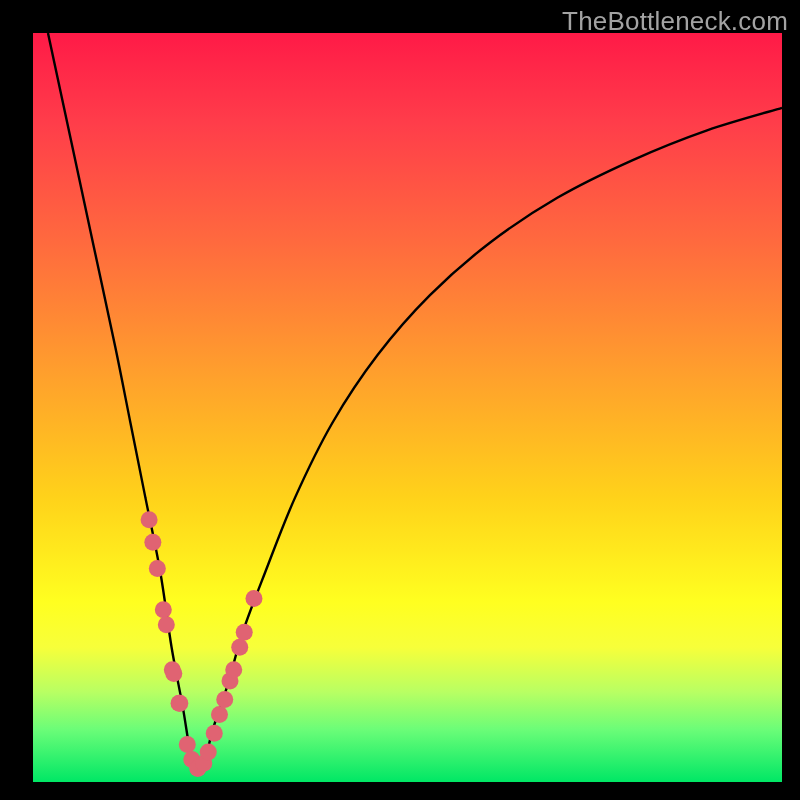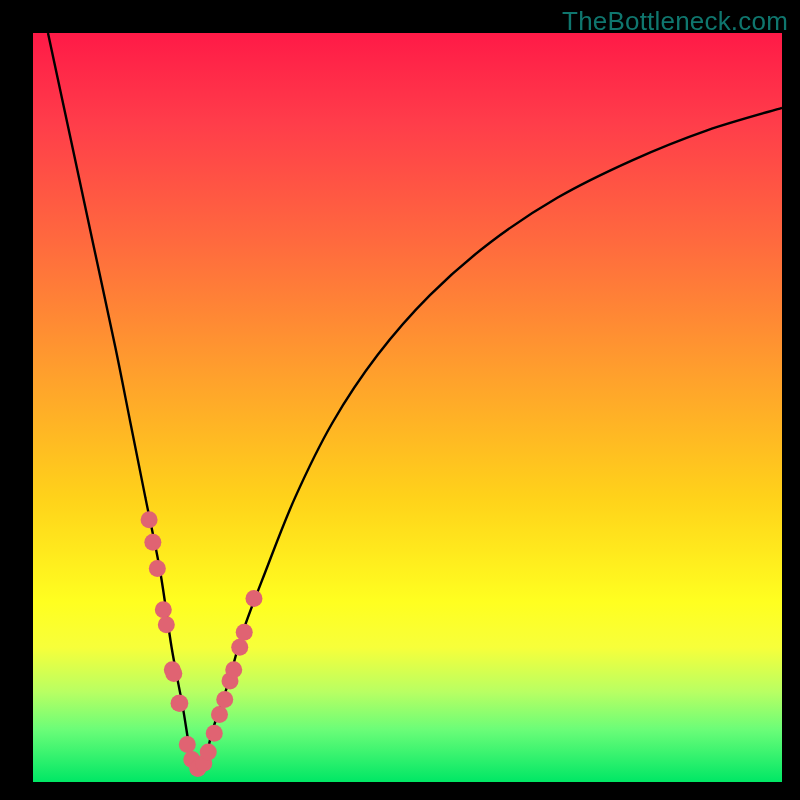--- a/index.html
+++ b/index.html
@@ -34,21 +34,21 @@
       #f7ff3a 82%,
       #b8ff63 88%,
       #6bfd78 93%,
       #00e765 100%
     );
   }
   .watermark {
     position: absolute;
     top: 6px;
     right: 12px;
-    color: #0f766e;
+    color: #a3a3a3;
     font-size: 26px;
     letter-spacing: 0.2px;
     user-select: none;
   }
   svg.curve {
     position: absolute;
     left: 0;
     top: 0;
     width: 749px;
     height: 749px;

